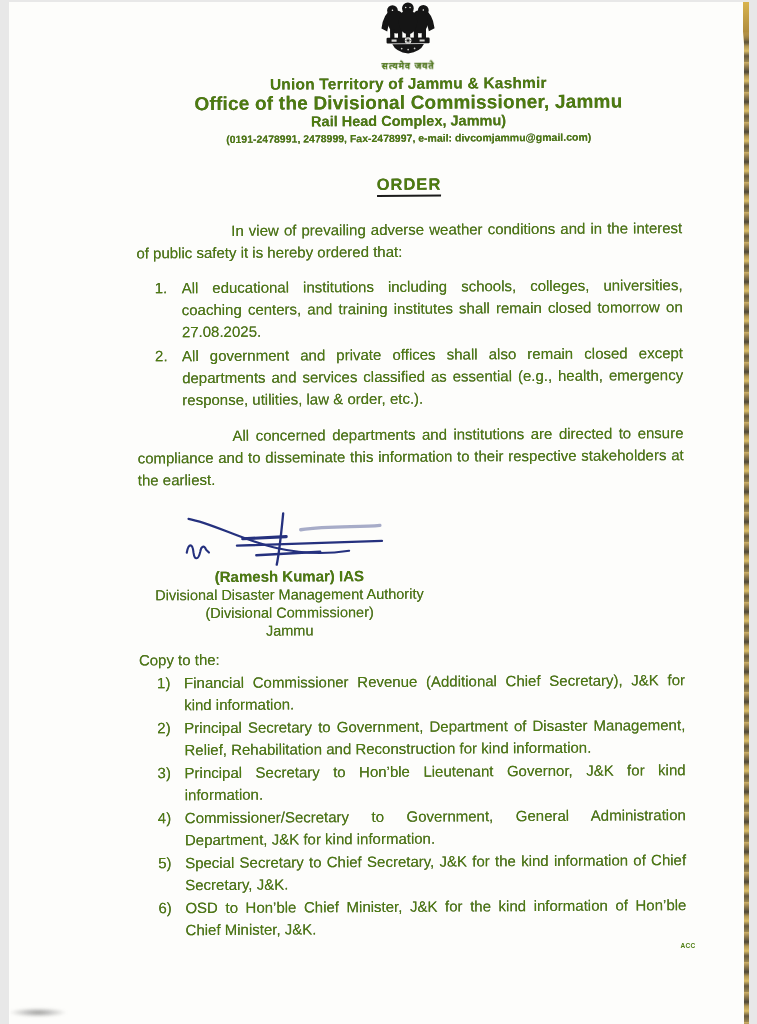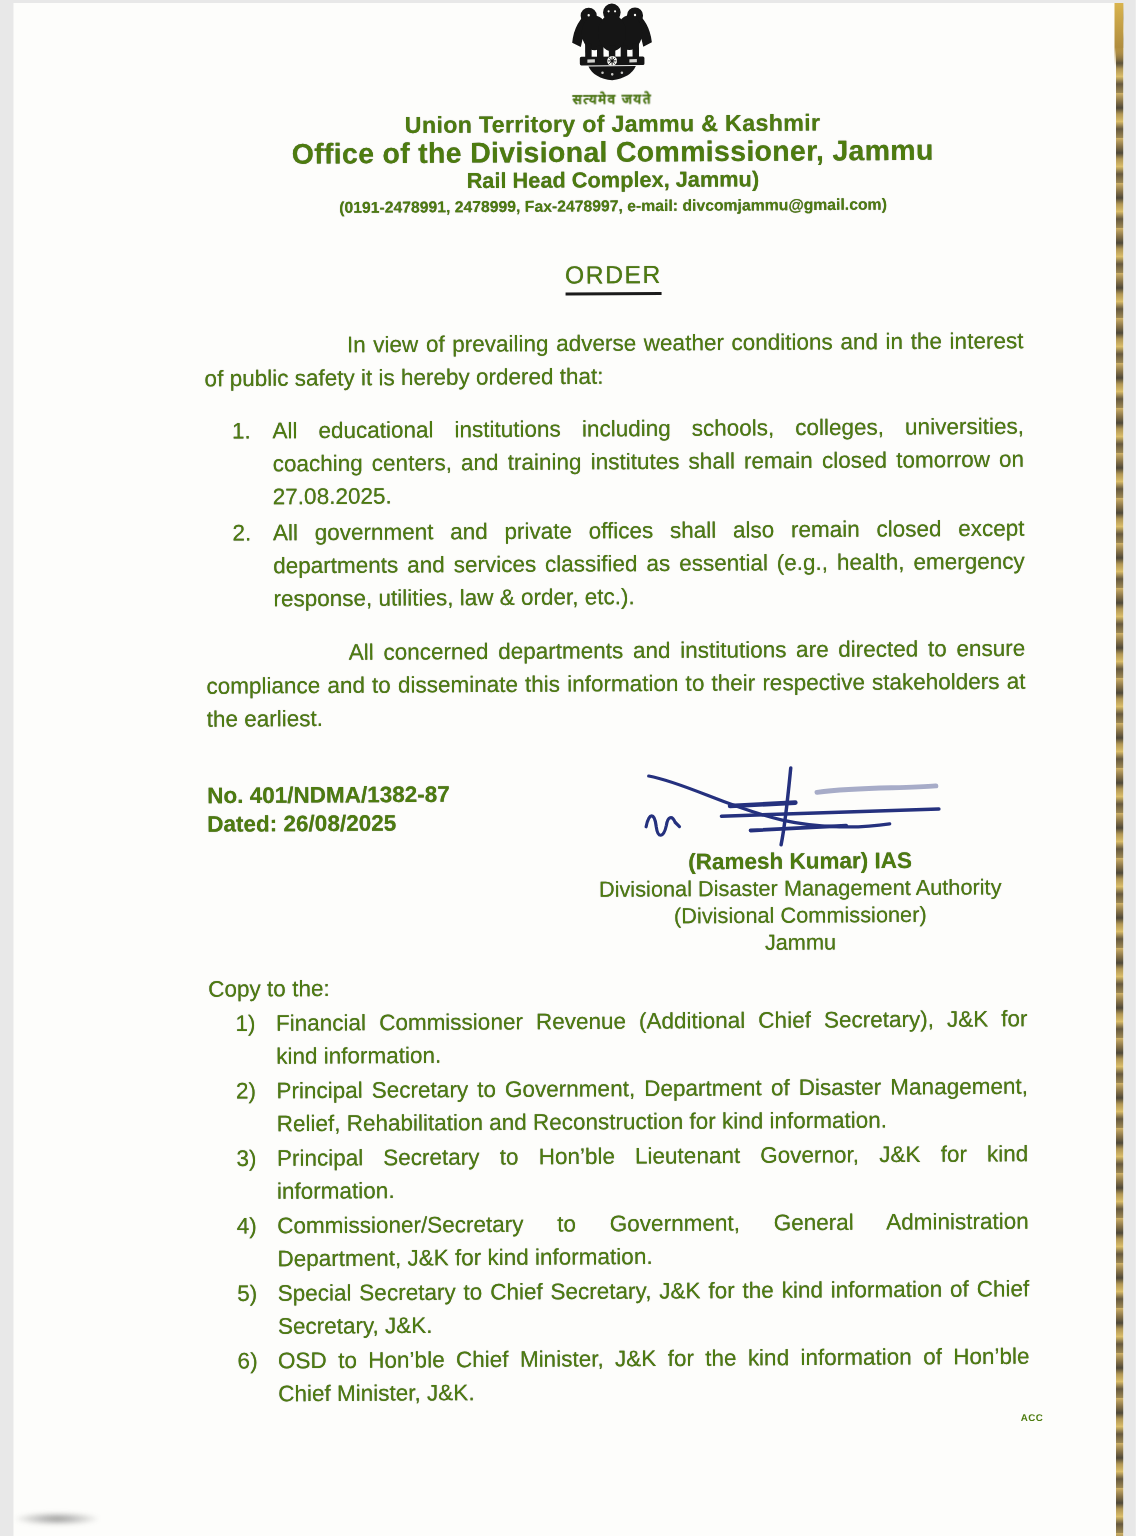--- a/index.html
+++ b/index.html
@@ -31,21 +31,21 @@
   }
   .org-line1 { font-size: 15.5px; font-weight: bold; margin-top: 3px; letter-spacing: 0.2px; }
   .org-line2 { font-size: 19px;  font-weight: bold; line-height: 1.08; letter-spacing: 0.2px; }
   .org-line3 { font-size: 14.5px; font-weight: bold; line-height: 1.1; }
   .contact-line { font-size: 10.5px; font-weight: bold; margin-top: 3px; }
   .contact-line .email { color: inherit; }
   
   .order-title-row { text-align: center; margin-top: 31px; }
   .order-title {
     display: inline-block;
-    font-size: 16.5px; font-weight: normal; letter-spacing: 1px;
+    font-size: 16.5px; font-weight: bold; letter-spacing: 1px;
     border-bottom: 2.5px solid #1b1b1b; padding-bottom: 1px; text-align: right;
   }
   
   .body-text { font-size: 15px; line-height: 22px; text-align: justify; }
   .para { margin-top: 22px; text-indent: 95px; }
   .para2 { margin-top: 14px; text-indent: 95px; }
   .order-list { margin-top: 13px; padding-left: 18px; list-style: none; }
   .order-list li { position: relative; padding-left: 27px; text-align: justify; margin-top: 2px; }
   .order-list .num { position: absolute; left: 0; top: 0; }
   
@@ -151,24 +151,20 @@
       </li>
       <li>
         <span class="num">2.</span>
         <span>All government and private offices shall also remain closed except departments and services classified as essential (e.g., health, emergency response, utilities, law &amp; order, etc.).</span>
       </li>
     </ol>
 
     <p class="body-text para2">All concerned departments and institutions are directed to ensure compliance and to disseminate this information to their respective stakeholders at the earliest.</p>
 
     <div class="ref-sig-row">
-      <div class="ref-block">
-        <div>No. 401/NDMA/1382-87</div>
-        <div>Dated: 26/08/2025</div>
-      </div>
       <div class="sig-block">
         <svg class="sig-svg" viewBox="0 0 220 60" xmlns="http://www.w3.org/2000/svg" aria-hidden="true">
           <g stroke="#25317e" fill="none" stroke-linecap="round">
             <path d="M6,10 C32,15 60,32 98,41 C124,47 152,47 172,44" stroke-width="2.2"></path>
             <path d="M4,45 c2,-10 6,-10 7,0 c1,8 5,8 7,-1 c1,-6 4,-7 6,-2 l3,3" stroke-width="2.2"></path>
             <path d="M62,31 L107,29" stroke-width="3.2"></path>
             <path d="M56,38 L206,34" stroke-width="2.4"></path>
             <path d="M76,48 L142,45" stroke-width="2.6"></path>
             <path d="M104,5 C102,24 100,44 97,58" stroke-width="2.4"></path>
             <path d="M122,22 C152,18 182,20 204,18" stroke-width="3.4" opacity="0.4"></path>

